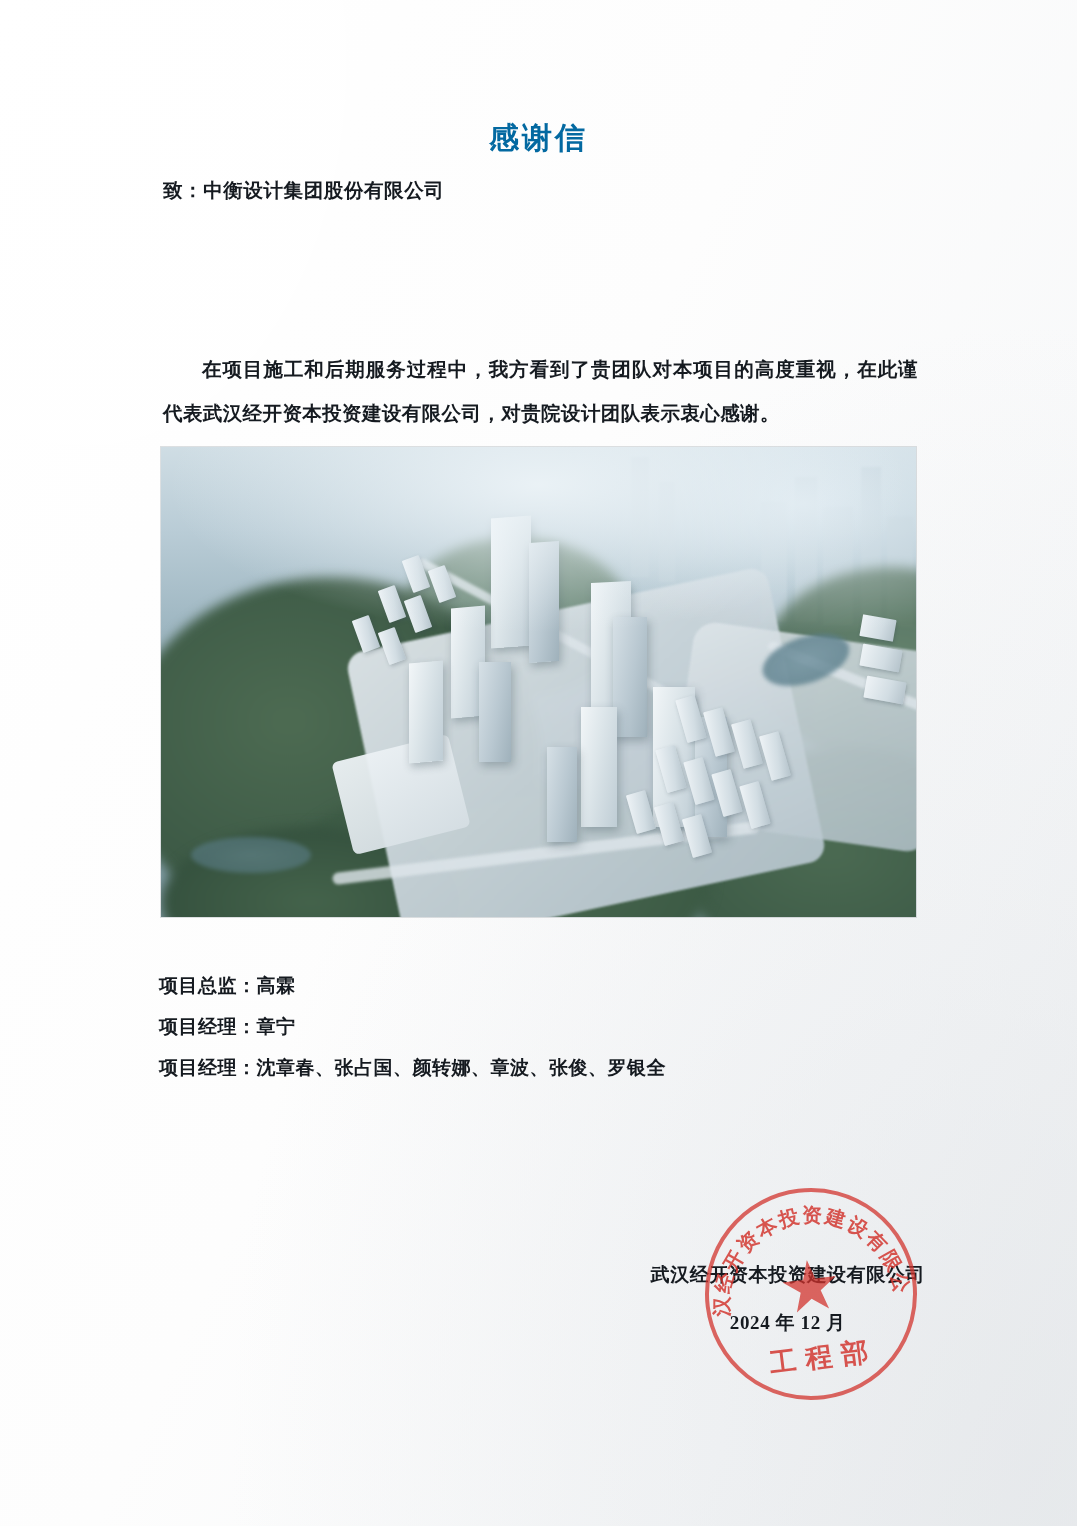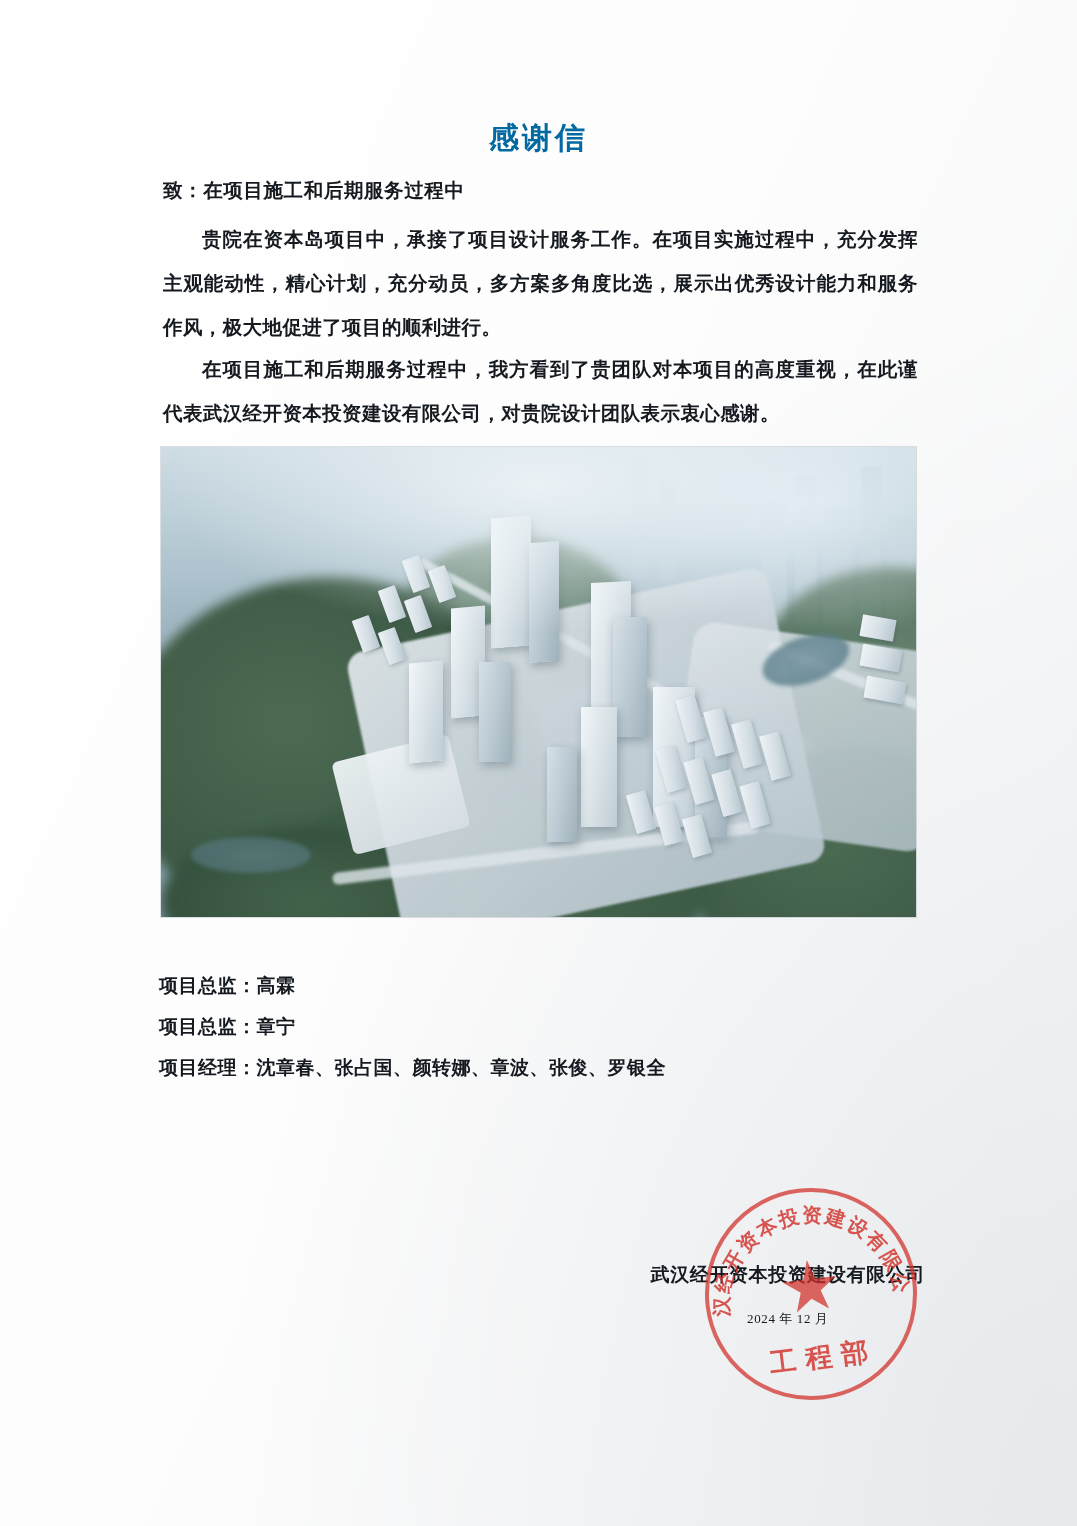--- a/index.html
+++ b/index.html
@@ -195,22 +195,22 @@
     top: 1262px;
     text-align: left;
     font-size: 19px;
     font-weight: 600;
     letter-spacing: 0.6px;
     color: #151a20;
   }
   .sign-date {
     margin-top: 22px;
     text-align: center;
-    font-size: 13px;
-    font-weight: 400;
+    font-size: 19px;
+    font-weight: 700;
     letter-spacing: 0.6px;
   }
 
   
   .stamp {
     position: absolute;
     left: 705px;
     top: 1188px;
     width: 212px;
     height: 212px;
@@ -264,23 +264,22 @@
 </style>
 </head>
 <body>
 
 <div class="sheet"></div>
 
 <div class="page">
 
   <div class="doc-title">感谢信</div>
 
-  <div class="salutation">致：在项目施工和后期服务过程中</div>
-
-  <div class="para para-1">贵院在资本岛项目中，承接了项目设计服务工作。在项目实施过程中，充分发挥主观能动性，精心计划，充分动员，多方案多角度比选，展示出优秀设计能力和服务作风，极大地促进了项目的顺利进行。</div>
+  <div class="salutation">致：中衡设计集团股份有限公司</div>
+
   <div class="para para-2">在项目施工和后期服务过程中，我方看到了贵团队对本项目的高度重视，在此谨代表武汉经开资本投资建设有限公司，对贵院设计团队表示衷心感谢。</div>
 
   <div class="render-figure">
     <div class="sky"></div>
 
     <div class="skyline" style="left:600px; top:55px; width:26px; height:120px;"></div>
     <div class="skyline" style="left:634px; top:30px; width:22px; height:145px;"></div>
     <div class="skyline" style="left:662px; top:60px; width:30px; height:118px;"></div>
     <div class="skyline" style="left:700px; top:20px; width:20px; height:160px;"></div>
     <div class="skyline" style="left:726px; top:70px; width:26px; height:110px;"></div>
@@ -336,21 +335,21 @@
     <div class="block" style="left:222px; top:182px; width:18px; height:34px; transform:rotate(-20deg);"></div>
     <div class="block" style="left:700px; top:170px; width:34px; height:22px; transform:rotate(10deg);"></div>
     <div class="block" style="left:700px; top:200px; width:40px; height:22px; transform:rotate(10deg);"></div>
     <div class="block" style="left:704px; top:232px; width:40px; height:22px; transform:rotate(10deg);"></div>
 
     <div class="haze"></div>
   </div>
 
   <div class="credits">
     <div class="credit-line">项目总监：高霖</div>
-    <div class="credit-line">项目总监：章宁</div>
+    <div class="credit-line">项目经理：章宁</div>
     <div class="credit-line">项目经理：沈章春、张占国、颜转娜、章波、张俊、罗银全</div>
   </div>
 
   <div class="signature">
     <div>武汉经开资本投资建设有限公司</div>
     <div class="sign-date">2024 年 12 月</div>
   </div>
 
   <div class="stamp">
     <div class="ring"></div>

